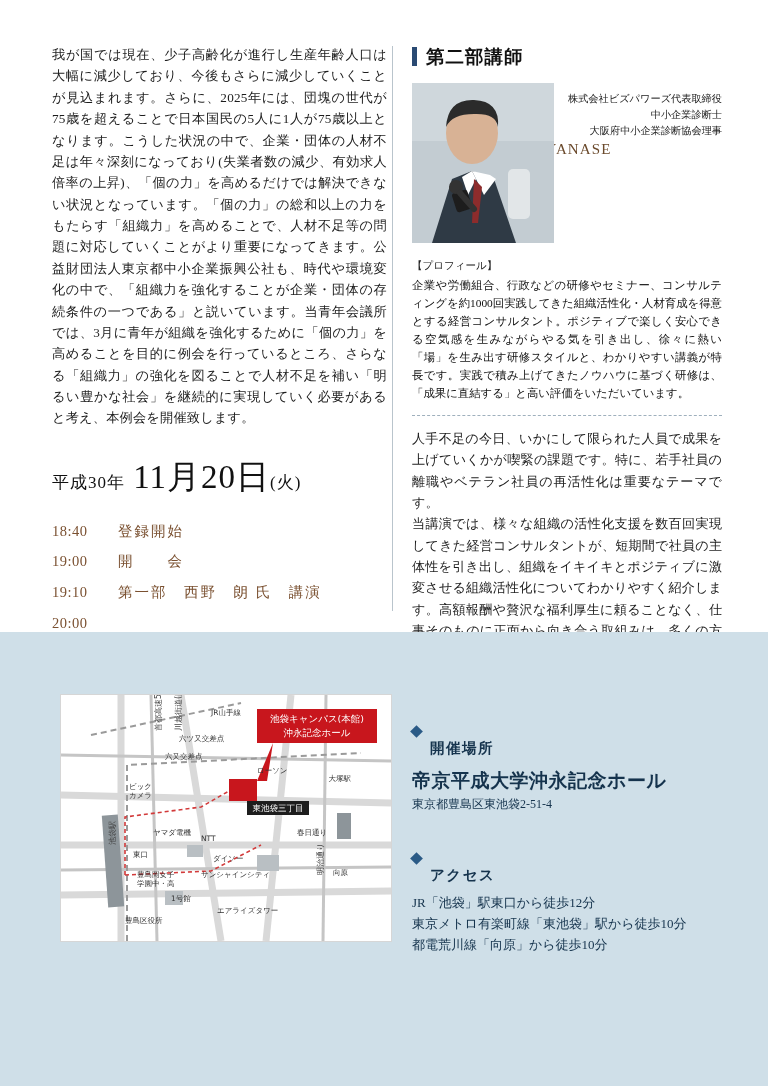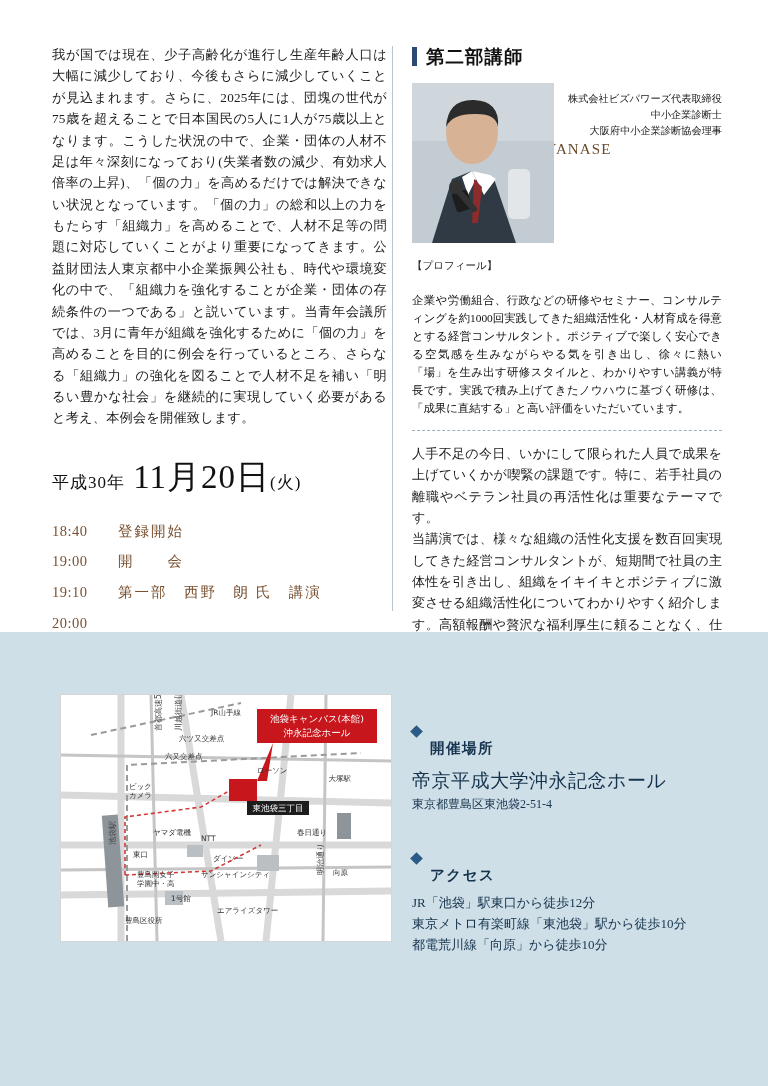--- a/index.html
+++ b/index.html
@@ -150,21 +150,21 @@
     color: #6b4a2c;
     font-family: "Liberation Serif", serif;
   }
 
   .profile-head {
     margin-top: 16px;
     font-size: 10.5px;
     color: #222;
   }
   .profile-text {
-    margin-top: 18px;
+    margin-top: 3px;
     font-size: 11.4px;
     line-height: 1.58;
     text-align: justify;
     color: #111;
   }
   .dashed {
     margin: 13px 0 12px 0;
     border-top: 1px dashed #9fb0bd;
     height: 0;
   }
@@ -214,20 +214,21 @@
     font-weight: bold;
     letter-spacing: 1.5px;
     color: #15334d;
     margin-top: 35px;
   }
   .venue-name {
     font-size: 19px;
     letter-spacing: 0.5px;
     color: #15334d;
     margin: 10px 0 2px 0;
+    font-weight: bold;
   }
   .venue-addr {
     font-size: 12px;
     color: #15334d;
     margin-bottom: 18px;
   }
   .access-line {
     font-size: 13px;
     line-height: 1.62;
     color: #15334d;

